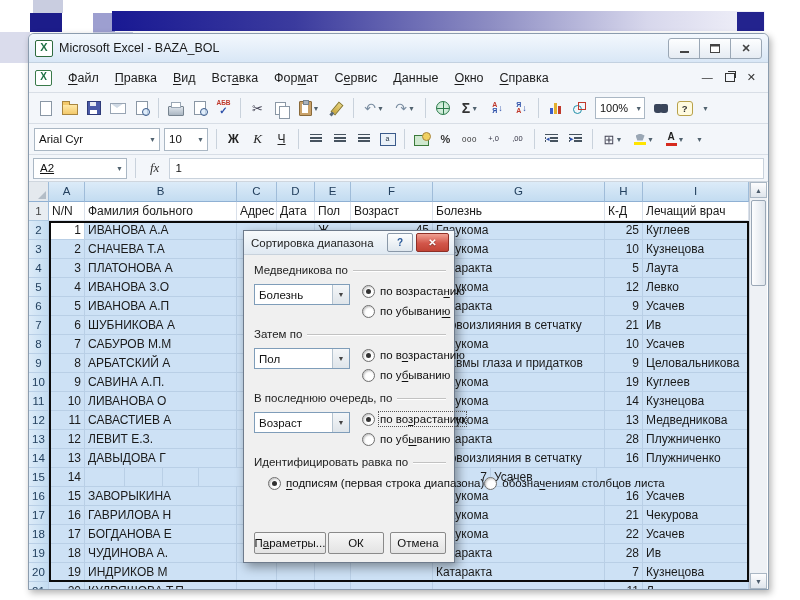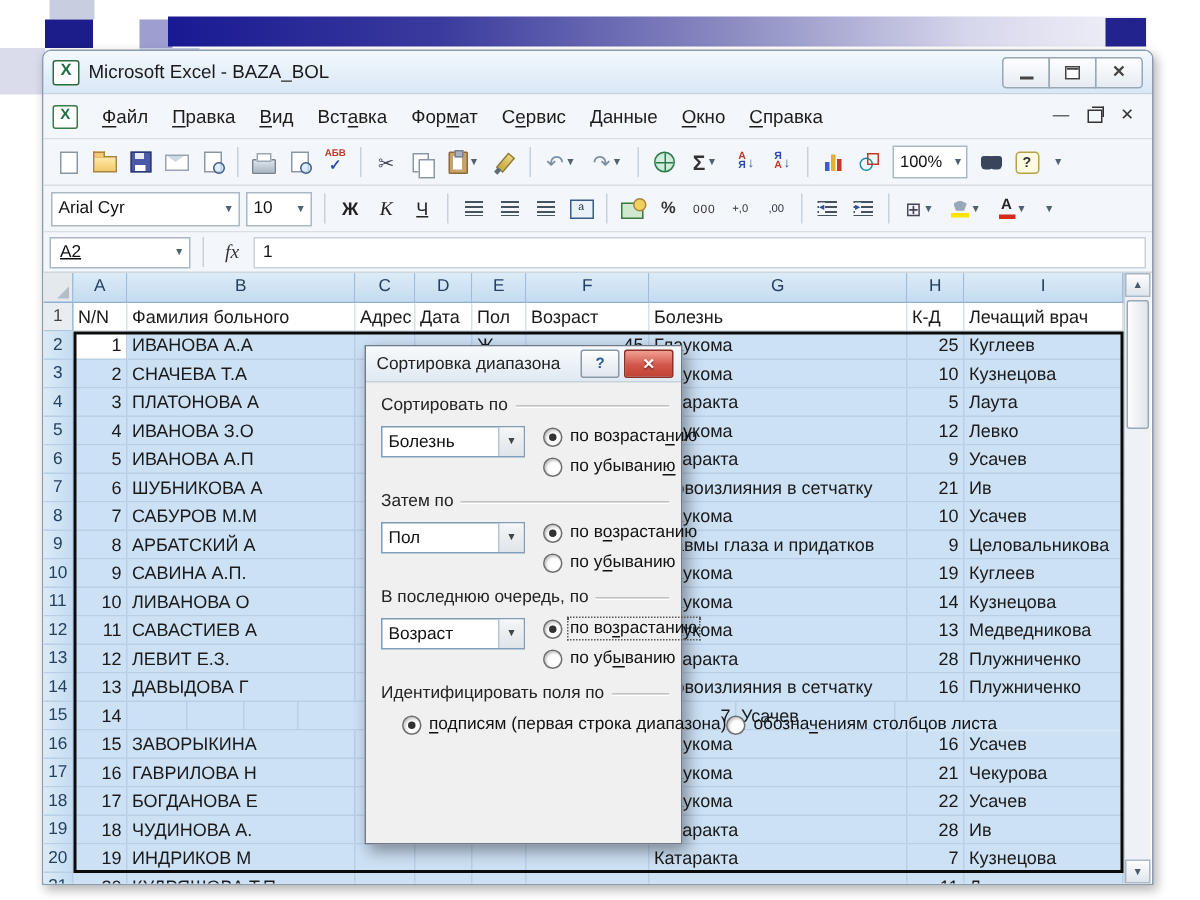--- a/index.html
+++ b/index.html
@@ -725,21 +725,21 @@
         <div class="dbtn-help">
             <span>?</span>
           </div>
         <div class="dbtn-close">
             <span>✕</span>
           </div>
       </div>
     </div>
     <div class="dlg-body">
 
-      <div class="glabel">Сортировать по</div>
+      <div class="glabel">Медведникова по</div>
       <div class="sortrow">
         <div class="combo">
           <span class="combo-text">Болезнь</span>
           <span class="combo-btn">▼</span>
         </div>
         <div class="radio-col">
           <div class="radio checked">
             <span class="rb"></span>
             <span class="rlabel">по возраста<u>н</u>ию</span>
           </div>
@@ -779,27 +779,32 @@
             <span class="rb"></span>
             <span class="rlabel">по во<u>з</u>растанию</span>
           </div>
           <div class="radio">
             <span class="rb"></span>
             <span class="rlabel">по уб<u>ы</u>ванию</span>
           </div>
         </div>
       </div>
 
-      <div class="glabel">Идентифицировать поля по</div>
+      <div class="glabel">Идентифицировать равка по</div>
       <div class="ident-col">
         <div class="radio checked">
           <span class="rb"></span>
           <span class="rlabel"><u>п</u>одписям (первая строка диапазона)</span>
         </div>
         <div class="radio">
           <span class="rb"></span>
           <span class="rlabel">обозна<u>ч</u>ениям столбцов листа</span>
         </div>
       </div>
 
+      <div class="dlg-actions">
+        <button class="pushbtn b-params">П<u>а</u>раметры...</button>
+        <button class="pushbtn b-ok">ОК</button>
+        <button class="pushbtn b-cancel">Отмена</button>
+      </div>
     </div>
   </div>
 </div>
 
 </body></html>

